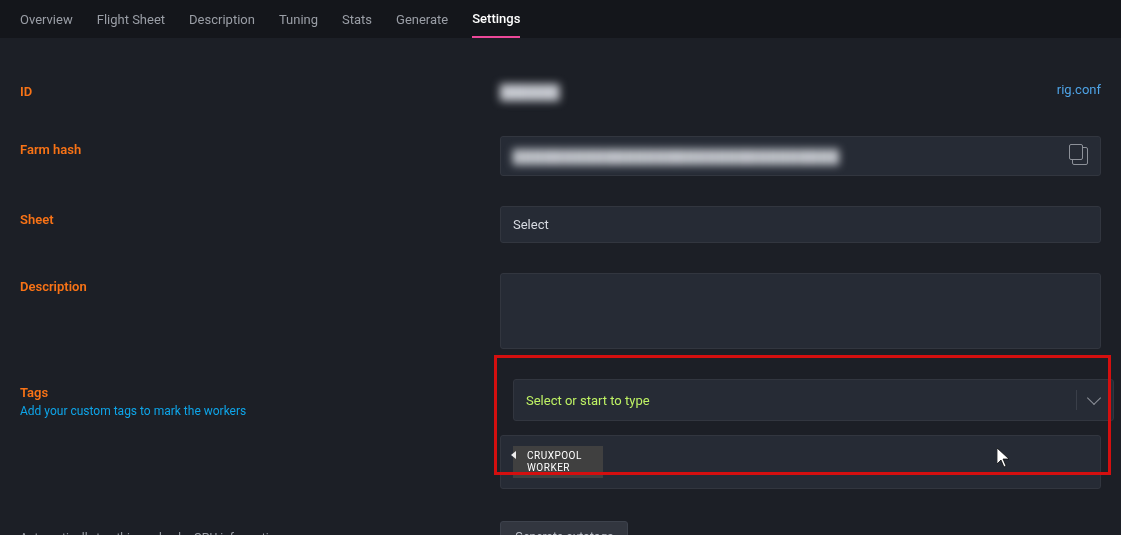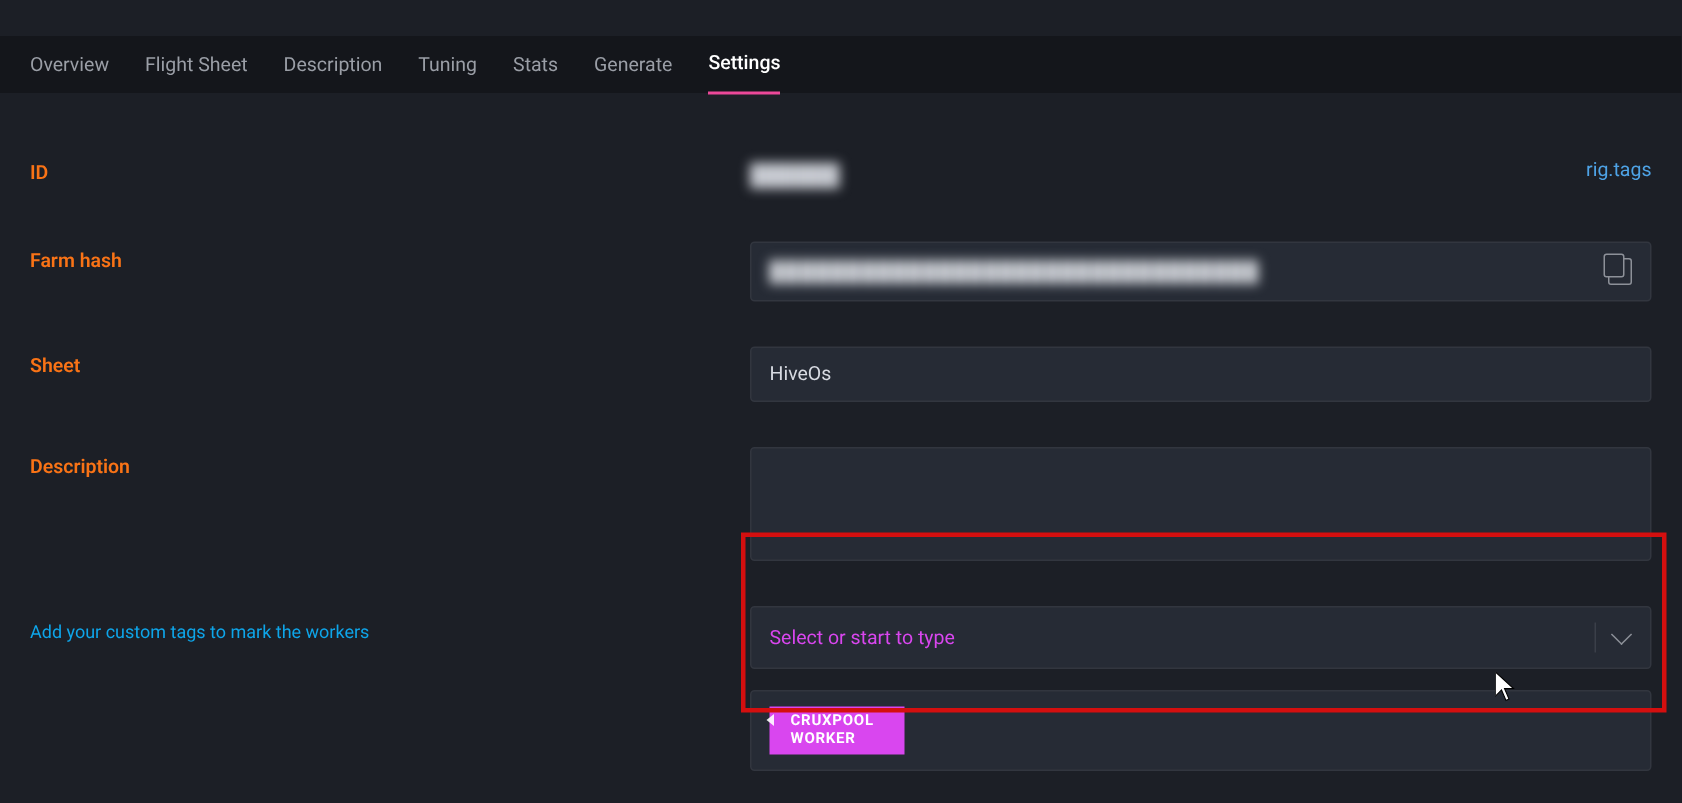--- a/index.html
+++ b/index.html
@@ -9,24 +9,23 @@
     background: #1c1f26;
     font-family: -apple-system, BlinkMacSystemFont, "Segoe UI", Roboto, sans-serif;
     color: #a0a3ab;
     overflow: hidden;
     position: relative;
   }
   .tabs {
     display: flex;
     background: #14161b;
     height: 38px;
-    align-items: center;
+    align-items: flex-start;
     padding: 0 20px;
     gap: 24px;
-    margin-top: 24px;
   }
   .tab {
     color: #9a9ea6;
     font-size: 13px;
     height: 100%;
     display: flex;
     align-items: center;
     cursor: pointer;
   }
   .tab.active {
@@ -121,26 +120,27 @@
     width: 617px;
     height: 120px;
     pointer-events: none;
   }
   .select-box {
     width: 100%;
     background: #262b35;
     border: 1px solid #32363f;
     border-radius: 3px;
     padding: 10px 12px;
-    color: #d946ef;
+    color: #bef264;
     font-size: 13px;
     display: flex;
     align-items: center;
     justify-content: space-between;
     cursor: pointer;
+    margin-left: 13px;
   }
   .chevron {
     width: 10px; height: 10px;
     border-right: 1.5px solid #8d9199;
     border-bottom: 1.5px solid #8d9199;
     transform: rotate(45deg);
     margin-top: -4px;
     margin-right: 2px;
     flex-shrink: 0;
   }
@@ -154,24 +154,24 @@
   .tag-area {
     width: 100%;
     background: #262b35;
     border: 1px solid #32363f;
     border-radius: 3px;
     padding: 10px 12px;
     margin-top: 14px;
     display: flex;
   }
   .tag-pill {
-    background: #d946ef;
+    background: #404040;
     color: #ffffff;
     font-size: 10px;
-    font-weight: 700;
+    font-weight: 400;
     letter-spacing: 0.5px;
     padding: 4px 8px 4px 14px;
     line-height: 1.2;
     position: relative;
     max-width: 90px;
   }
   .tag-pill::before {
     content: "";
     position: absolute;
     left: -2px;
@@ -216,21 +216,21 @@
 </div>
 
 <div class="content">
 
   <div class="row">
     <div class="label-col">
       <div class="label-title">ID</div>
     </div>
     <div class="field-col">
       <div class="text-value">██████</div>
-      <div class="rigconf">rig.tags</div>
+      <div class="rigconf">rig.conf</div>
     </div>
   </div>
 
   <div class="row">
     <div class="label-col">
       <div class="label-title">Farm hash</div>
     </div>
     <div class="field-col">
       <div class="input-box">
         <span class="blurred">████████████████████████████████</span>
@@ -238,38 +238,39 @@
       </div>
     </div>
   </div>
 
   <div class="row">
     <div class="label-col">
       <div class="label-title">Sheet</div>
     </div>
     <div class="field-col">
       <div class="input-box">
-        <span>HiveOs</span>
+        <span>Select</span>
       </div>
     </div>
   </div>
 
   <div class="row">
     <div class="label-col">
       <div class="label-title">Description</div>
     </div>
     <div class="field-col">
       <div class="input-box textarea">
         <span></span>
       </div>
     </div>
   </div>
 
   <div class="row">
     <div class="label-col">
+      <div class="label-title">Tags</div>
       <div class="label-sub">Add your custom tags to mark the workers</div>
     </div>
     <div class="field-col">
       <div class="select-box">
         <span>Select or start to type</span>
         <span class="chevron-wrap">
           <span class="chevron"></span>
         </span>
       </div>
       <div class="tag-area">

